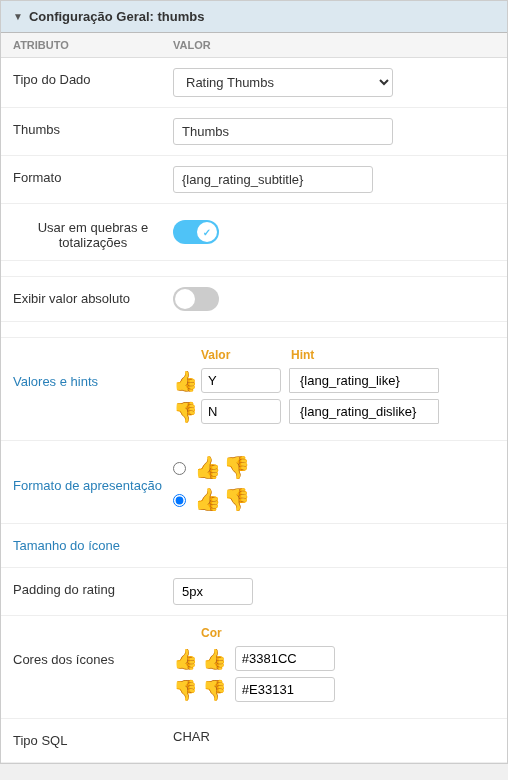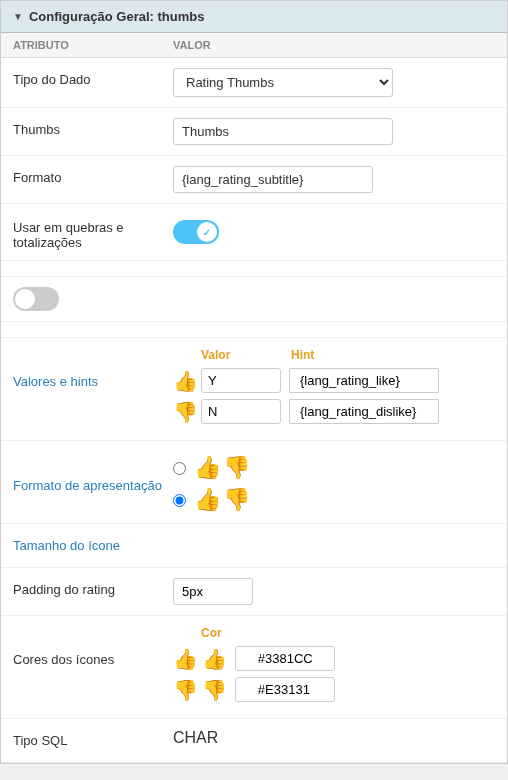--- a/index.html
+++ b/index.html
@@ -224,21 +224,21 @@
       display: flex;
       align-items: center;
       margin-bottom: 6px;
     }
     .cores-icon {
       font-size: 18px;
       margin-right: 4px;
     }
     .cores-input {
       width: 100px;
-      padding: 4px 22px;
+      padding: 4px 6px;
       border: 1px solid #ccc;
       border-radius: 3px;
       font-size: 13px;
     }
     .radio-input {
       cursor: pointer;
       margin: 0;
     }
   </style>
 </head>
@@ -271,33 +271,34 @@
   </div>
 
   <div class="row">
     <div class="row-label">Formato</div>
     <div class="row-value">
       <input type="text" class="form-input-sm" value="{lang_rating_subtitle}" style="">
     </div>
   </div>
 
   <div class="row" style="min-height:56px;">
-    <div class="row-label" style="padding-top:6px;">Usar em quebras e totalizações</div>
+    <div class="row-label" style="padding-top:6px;text-align:center;">Usar em quebras e totalizações</div>
     <div class="row-value" style="padding-top:6px;">
       <div class="toggle on">
         <div class="toggle-knob">
           <span class="toggle-check">✓</span>
         </div>
       </div>
     </div>
   </div>
 
   <div style="height:16px;border-bottom:1px solid #eee;"></div>
 
   <div class="row">
+    <div class="row-label">Exibir valor absoluto</div>
     <div class="row-value">
       <div class="toggle off">
         <div class="toggle-knob"></div>
       </div>
     </div>
   </div>
 
   <div style="height:16px;border-bottom:1px solid #eee;"></div>
 
   <div class="row" style="align-items:flex-start; min-height:100px;">
@@ -372,17 +373,17 @@
         <span class="cores-icon" style="color:#c03030; font-size:20px;">👎</span>
         <span class="cores-icon" style="color:#900000; font-size:20px; margin-right:8px;">👎</span>
         <input type="text" class="cores-input" value="#E33131" style="">
       </div>
     </div>
   </div>
 
   <div class="row">
     <div class="row-label">Tipo SQL</div>
     <div class="row-value">
-      <span style="font-size:16px; color:#333;">CHAR</span>
+      <span style="font-size:13px; color:#333;">CHAR</span>
     </div>
   </div>
 
 </div>
 
 </body></html>

